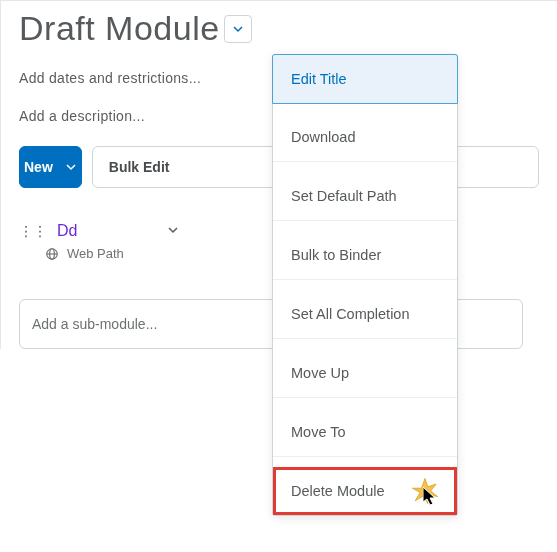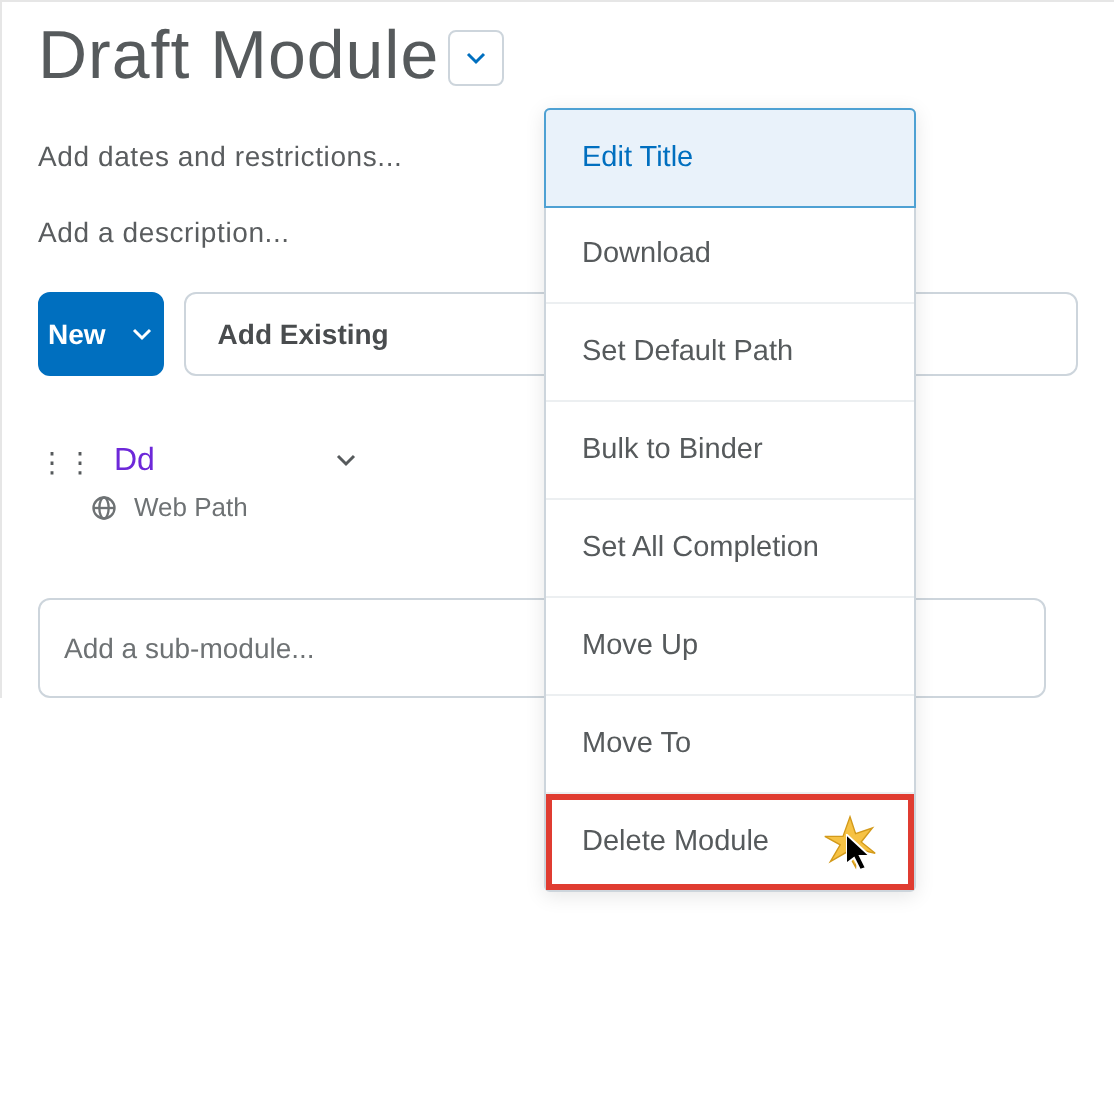--- a/index.html
+++ b/index.html
@@ -13,21 +13,21 @@
 .btn { height: 42px; border: 1px solid #cdd5dc; border-radius: 6px; padding: 0 16px; font-size: 14px; font-weight: 700; background: #fff; color: #494c4e; cursor: pointer; display: inline-flex; align-items: center; white-space: nowrap; }
 .btn-primary { background: #006fbf; border-color: #006fbf; color: #fff; padding: 0 4px; display: inline-flex; align-items: center; gap: 12px; }
 .item-row { display: flex; align-items: center; margin-bottom: 6px; }
 .drag-handle { font-size: 14px; color: #565a5c; margin-right: 10px; cursor: grab; }
 .item-link { color: #6d28d9; font-size: 16px; font-weight: 400; flex: 0 0 auto; }
 .item-chevron { margin-left: 90px; color: #565a5c; cursor: pointer; }
 .item-subrow { display: flex; align-items: center; gap: 8px; margin-left: 26px; color: #6e7274; font-size: 13px; margin-bottom: 38px; }
 .submodule-input { width: 97%; height: 50px; border: 1px solid #cdd5dc; border-radius: 6px; padding: 0 12px; font-size: 14px; color: #6e7274; display: flex; align-items: center; }
 .submodule-input::placeholder { color: #6e7274; }
 .dropdown { position: absolute; left: 272px; top: 54px; width: 186px; background: #fff; border: 1px solid #cdd5dc; border-radius: 3px; box-shadow: 0 2px 10px rgba(0,0,0,0.1); z-index: 10; }
-.dropdown-item { padding: 16px 18px; font-size: 14.5px; color: #565a5c; border-bottom: 1px solid #eceff1; cursor: pointer; position: relative; }
+.dropdown-item { padding: 16px 18px; font-size: 14.5px; color: #565a5c; border-bottom: 1px solid #eceff1; cursor: pointer; position: relative; margin-top: 10px; }
 .dropdown-item:last-child { border-bottom: none; }
 .dropdown-item.active { background: #e9f2fa; border: 1px solid #4ea1d3; color: #006fbf; margin: -1px; border-radius: 3px 3px 0 0; }
 .dropdown-item.highlight { outline: 3px solid #e03c31; outline-offset: -3px; }
 .star { position: absolute; right: 24px; top: 50%; transform: translate(6px,-50%); pointer-events: none; }
 .cursor-arrow { position: absolute; right: 18px; top: 50%; transform: translate(0,-4px); pointer-events: none; }
 .chevron-svg { width: 12px; height: 12px; }
 </style>
 </head>
 <body>
 
@@ -44,21 +44,20 @@
   <div class="placeholder">Add dates and restrictions...</div>
   <div class="placeholder">Add a description...</div>
 
   <div class="button-row">
     <button class="btn btn-primary">
       <span>New</span>
       <svg class="chevron-svg" viewBox="0 0 24 24">
           <path d="M4 8 L12 16 L20 8" fill="none" stroke="#fff" stroke-width="3"></path>
         </svg>
     </button>
-    <button class="btn" style="flex:1">Add Existing</button>
     <button class="btn" style="flex:1">Bulk Edit</button>
   </div>
 
   <div class="item-row">
     <span class="drag-handle">⋮⋮</span>
     <a class="item-link">Dd</a>
     <span class="item-chevron">
       <svg class="chevron-svg" viewBox="0 0 24 24">
           <path d="M4 8 L12 16 L20 8" fill="none" stroke="#565a5c" stroke-width="3"></path>
         </svg>

